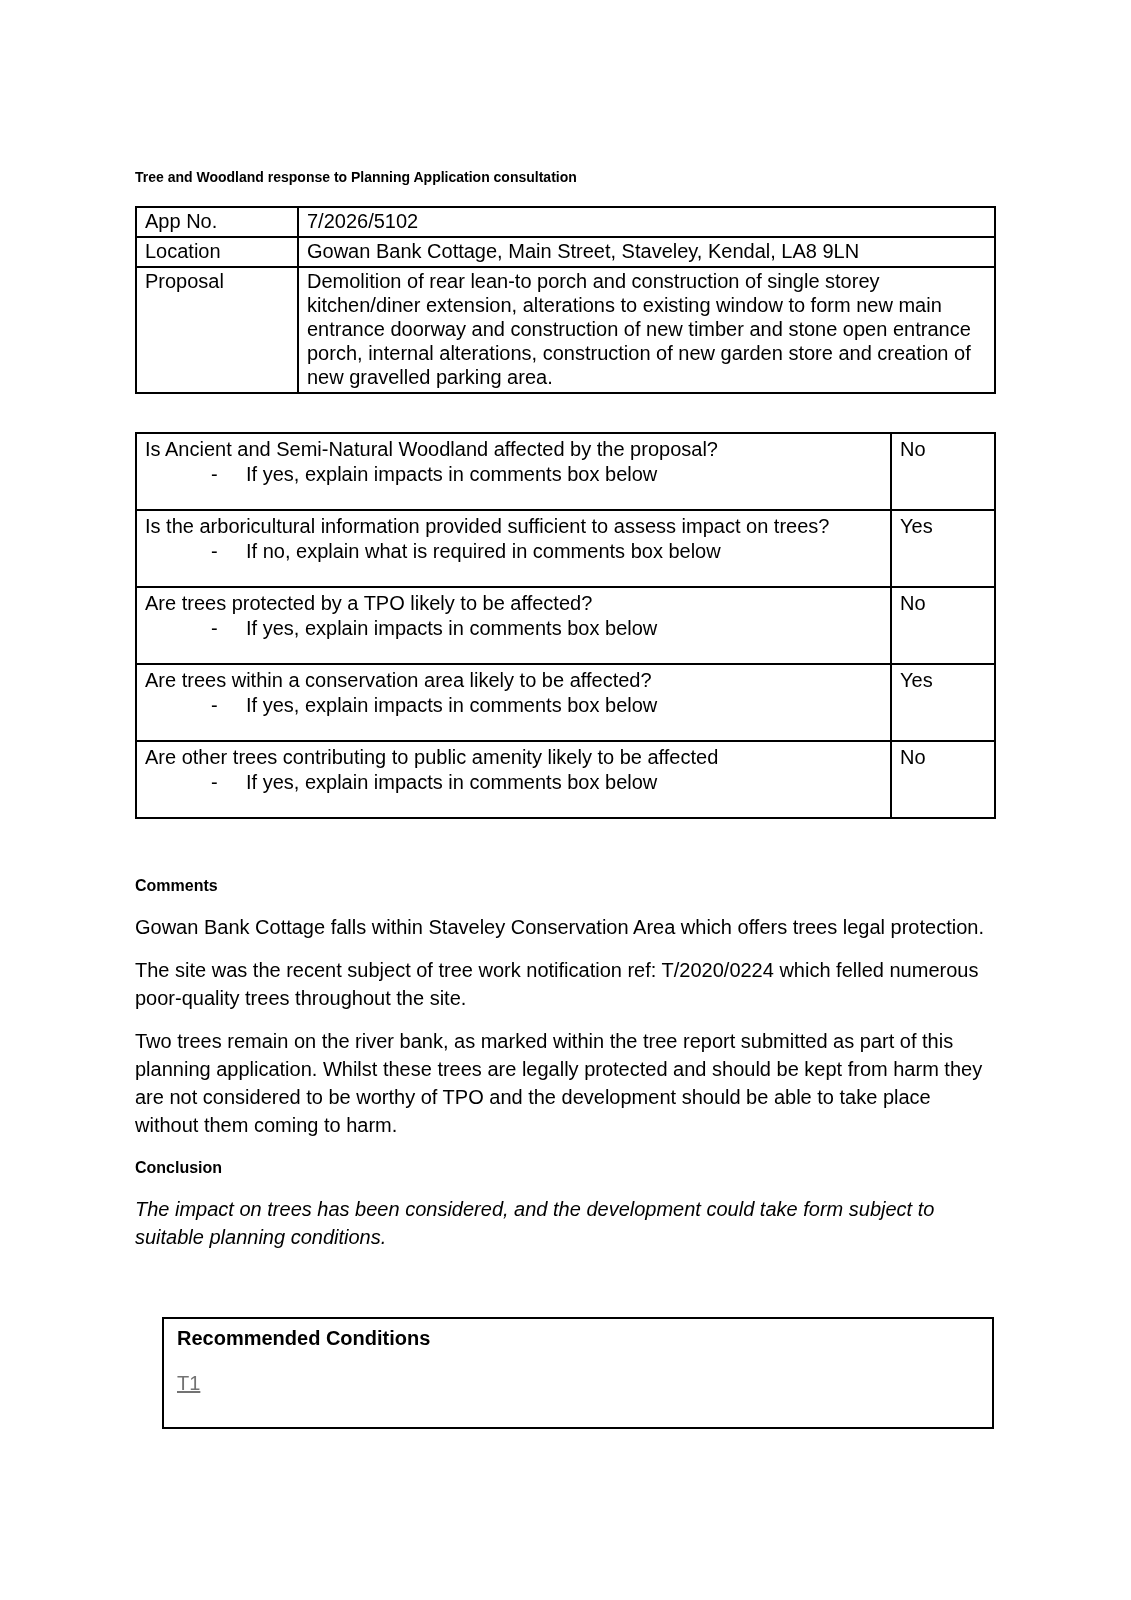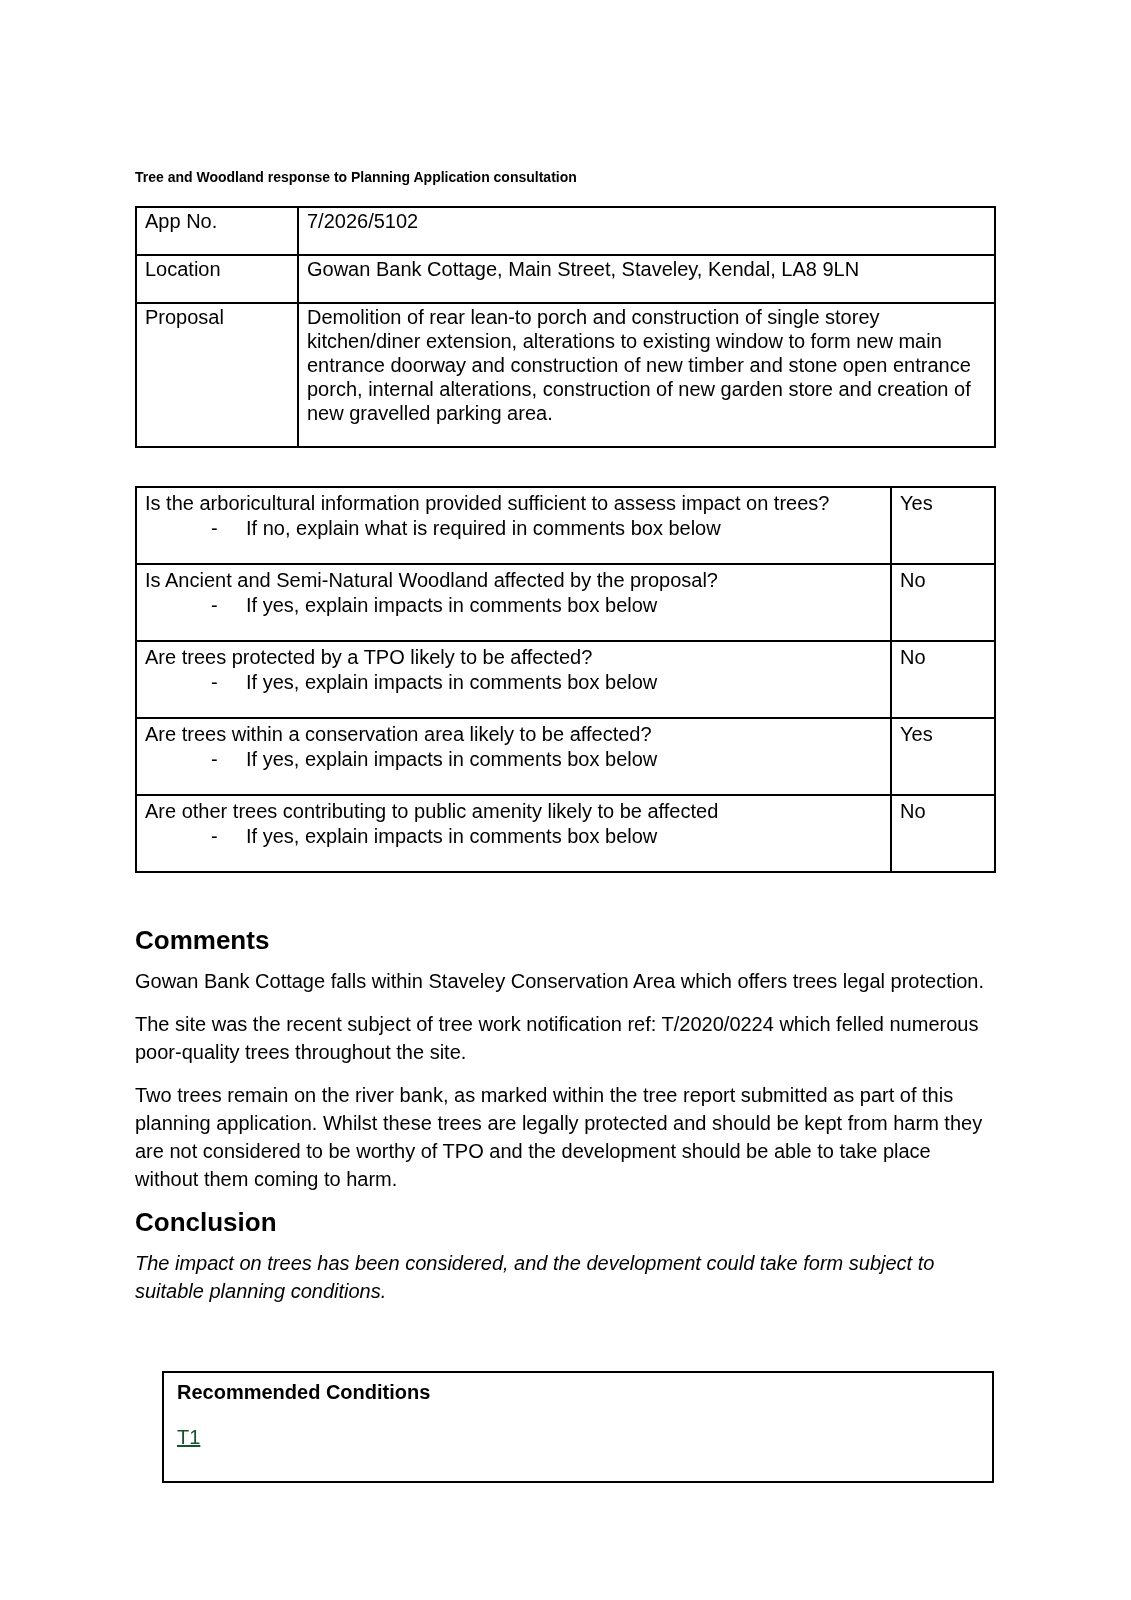--- a/index.html
+++ b/index.html
@@ -18,35 +18,35 @@
   .doc-title {
     font-size:14px;
     font-weight:bold;
     line-height:24px;
     margin-bottom:17px;
   }
   table { border-collapse:collapse; width:859px; table-layout:fixed; }
   td { border:2px solid #000000; vertical-align:top; }
 
   
-  .info-table td { padding:1px 10px 21px 8px; line-height:24px; }
+  .info-table td { padding:1px 10px 3px 8px; line-height:24px; }
   .info-table .col-label { width:162px; }
   .info-table td.info-value { width:697px; padding-right:22px;border-radius:9px; }
 
   
   .questions-table { margin-top:38px; }
   .questions-table .col-q { width:755px; }
   .questions-table .col-a { width:104px; }
   .questions-table td { padding:3px 8px 22px 8px; line-height:25px; }
   .q-sub { display:flex; padding-left:66px; }
   .q-sub .dash { display:inline-block; width:35px; flex:0 0 35px; }
   .answer-cell { padding-left:11px; }
 
   .section-heading {
-    font-size:26px;
+    font-size:16px;
     font-weight:bold;
     line-height:24px;
   }
   .comments-heading { margin-top:55px; }
   .body-para {
     margin-top:15px;
     line-height:28px;
     width:859px;
   }
   .conclusion-heading { margin-top:17px; }
@@ -66,21 +66,21 @@
   }
   .conditions-heading {
     font-size:20px;
     font-weight:bold;
     line-height:25px;
   }
   .condition-ref {
     display:inline-block;
     margin-top:20px;
     line-height:25px;
-    color:#14532d;
+    color:#737373;
     text-decoration:underline;
   }
 </style>
 </head>
 <body>
 
 <div class="page">
 
   <div class="doc-title">Tree and Woodland response to Planning Application consultation</div>
 
@@ -106,37 +106,37 @@
   </table>
 
   <table class="questions-table">
     <colgroup>
         <col class="col-q">
         <col class="col-a">
       </colgroup>
     <tbody>
       <tr>
         <td>
+          <div class="q-main">Is Ancient and Semi-Natural Woodland affected by the proposal?</div>
+          <div class="q-sub">
+            <span class="dash">-</span>
+            <span>If yes, explain impacts in comments box below</span>
+          </div>
+        </td>
+        <td class="answer-cell">No</td>
+      </tr>
+      <tr>
+        <td>
           <div class="q-main">Is the arboricultural information provided sufficient to assess impact on trees?</div>
           <div class="q-sub">
             <span class="dash">-</span>
             <span>If no, explain what is required in comments box below</span>
           </div>
         </td>
         <td class="answer-cell">Yes</td>
-      </tr>
-      <tr>
-        <td>
-          <div class="q-main">Is Ancient and Semi-Natural Woodland affected by the proposal?</div>
-          <div class="q-sub">
-            <span class="dash">-</span>
-            <span>If yes, explain impacts in comments box below</span>
-          </div>
-        </td>
-        <td class="answer-cell">No</td>
       </tr>
       <tr>
         <td>
           <div class="q-main">Are trees protected by a TPO likely to be affected?</div>
           <div class="q-sub">
             <span class="dash">-</span>
             <span>If yes, explain impacts in comments box below</span>
           </div>
         </td>
         <td class="answer-cell">No</td>

